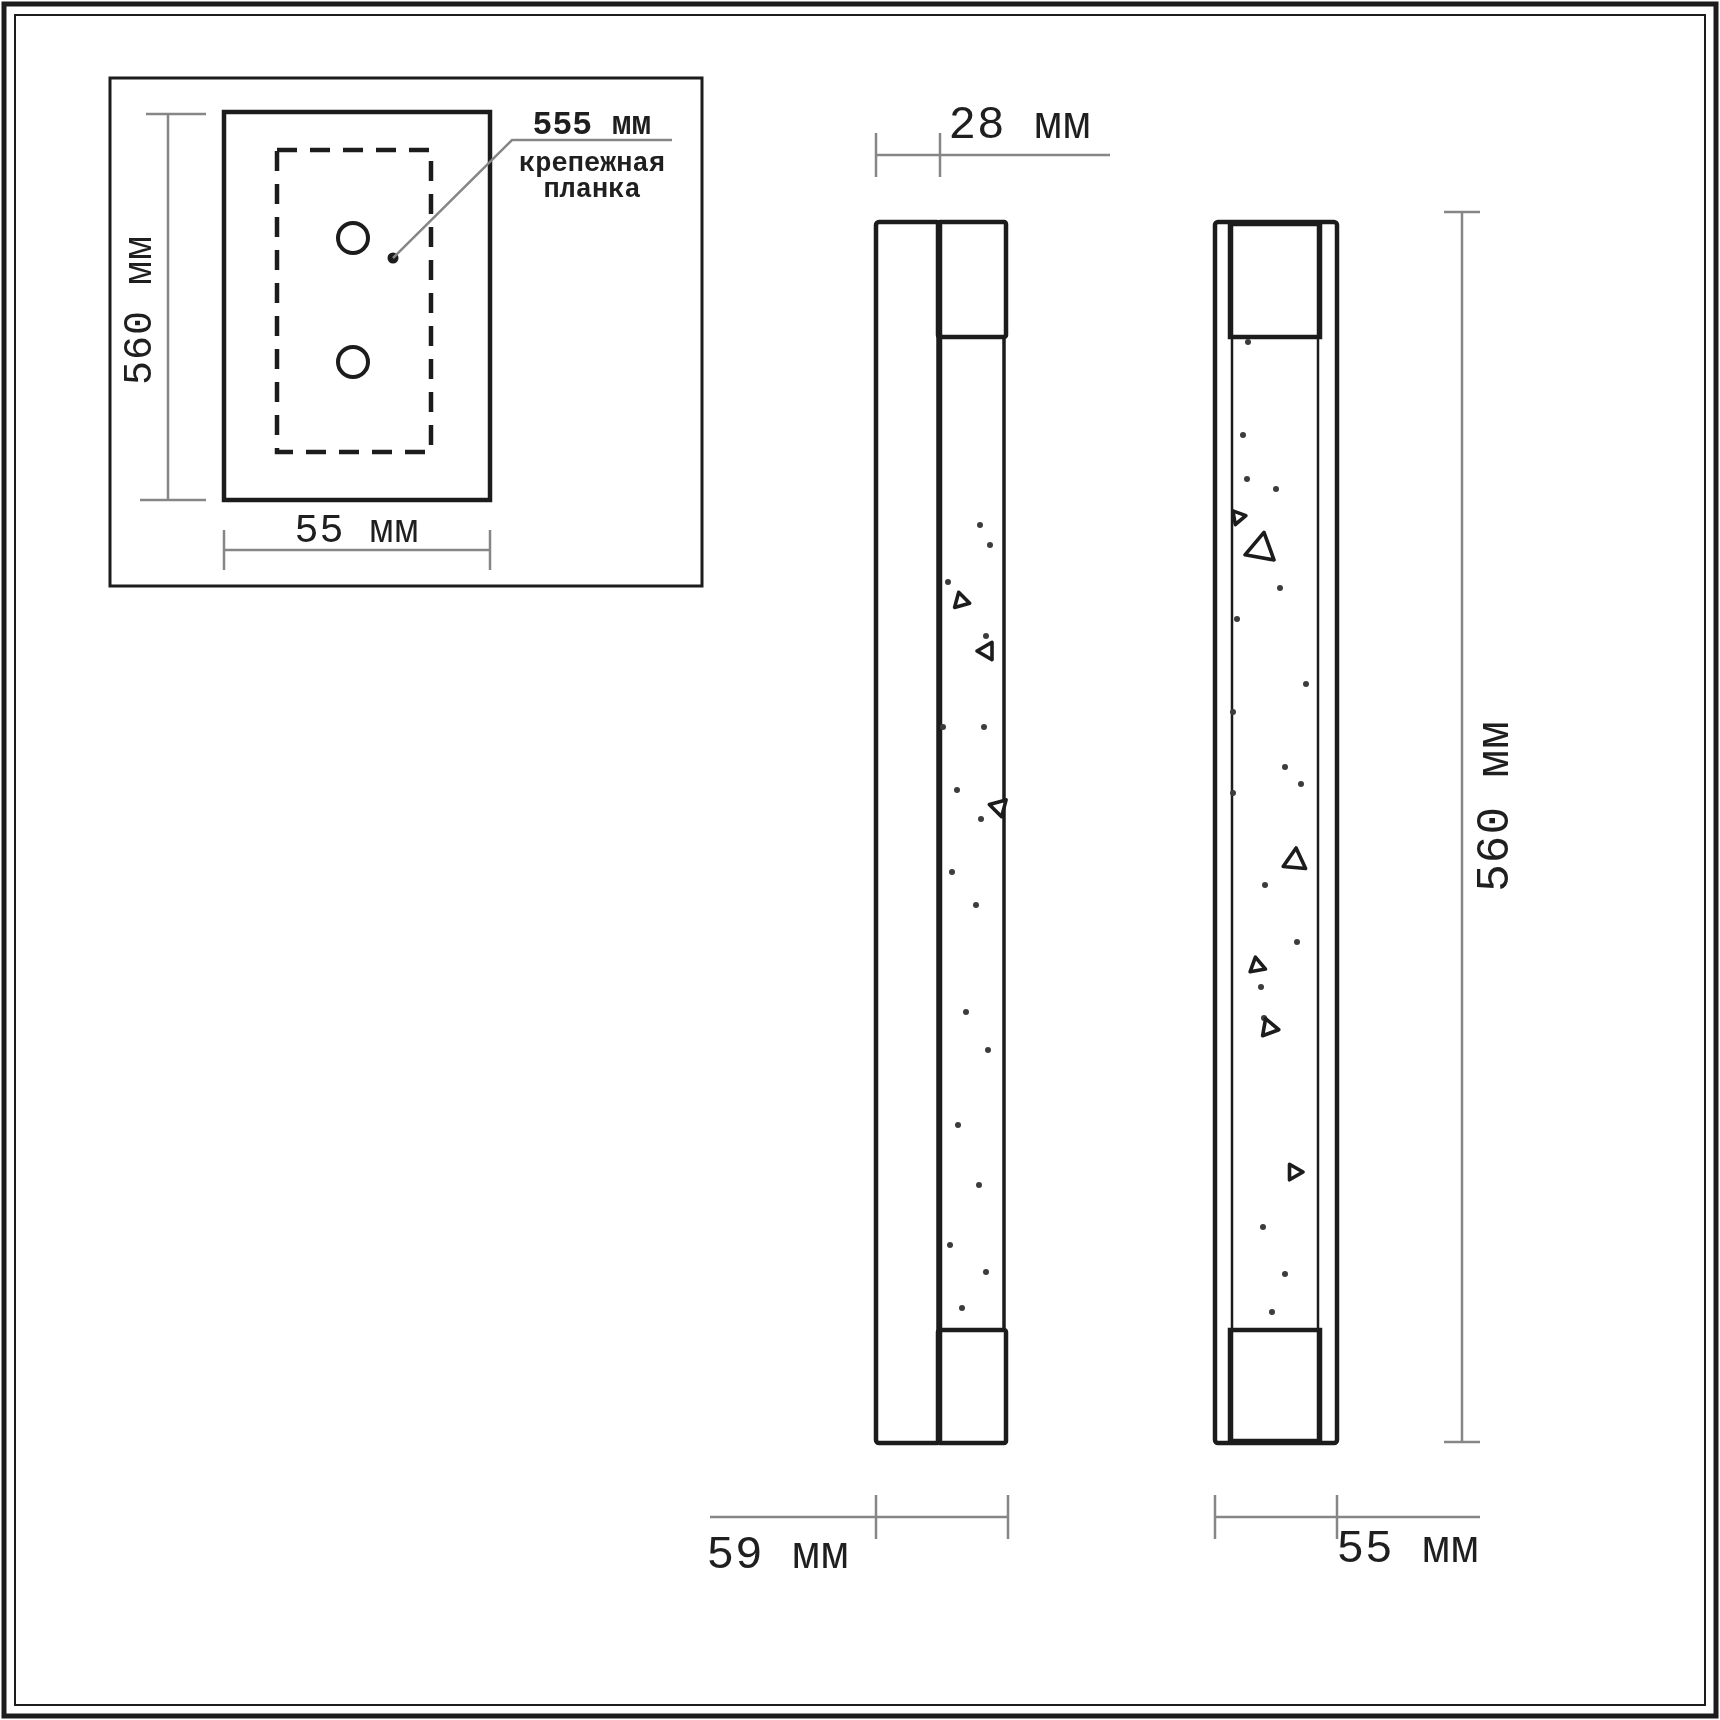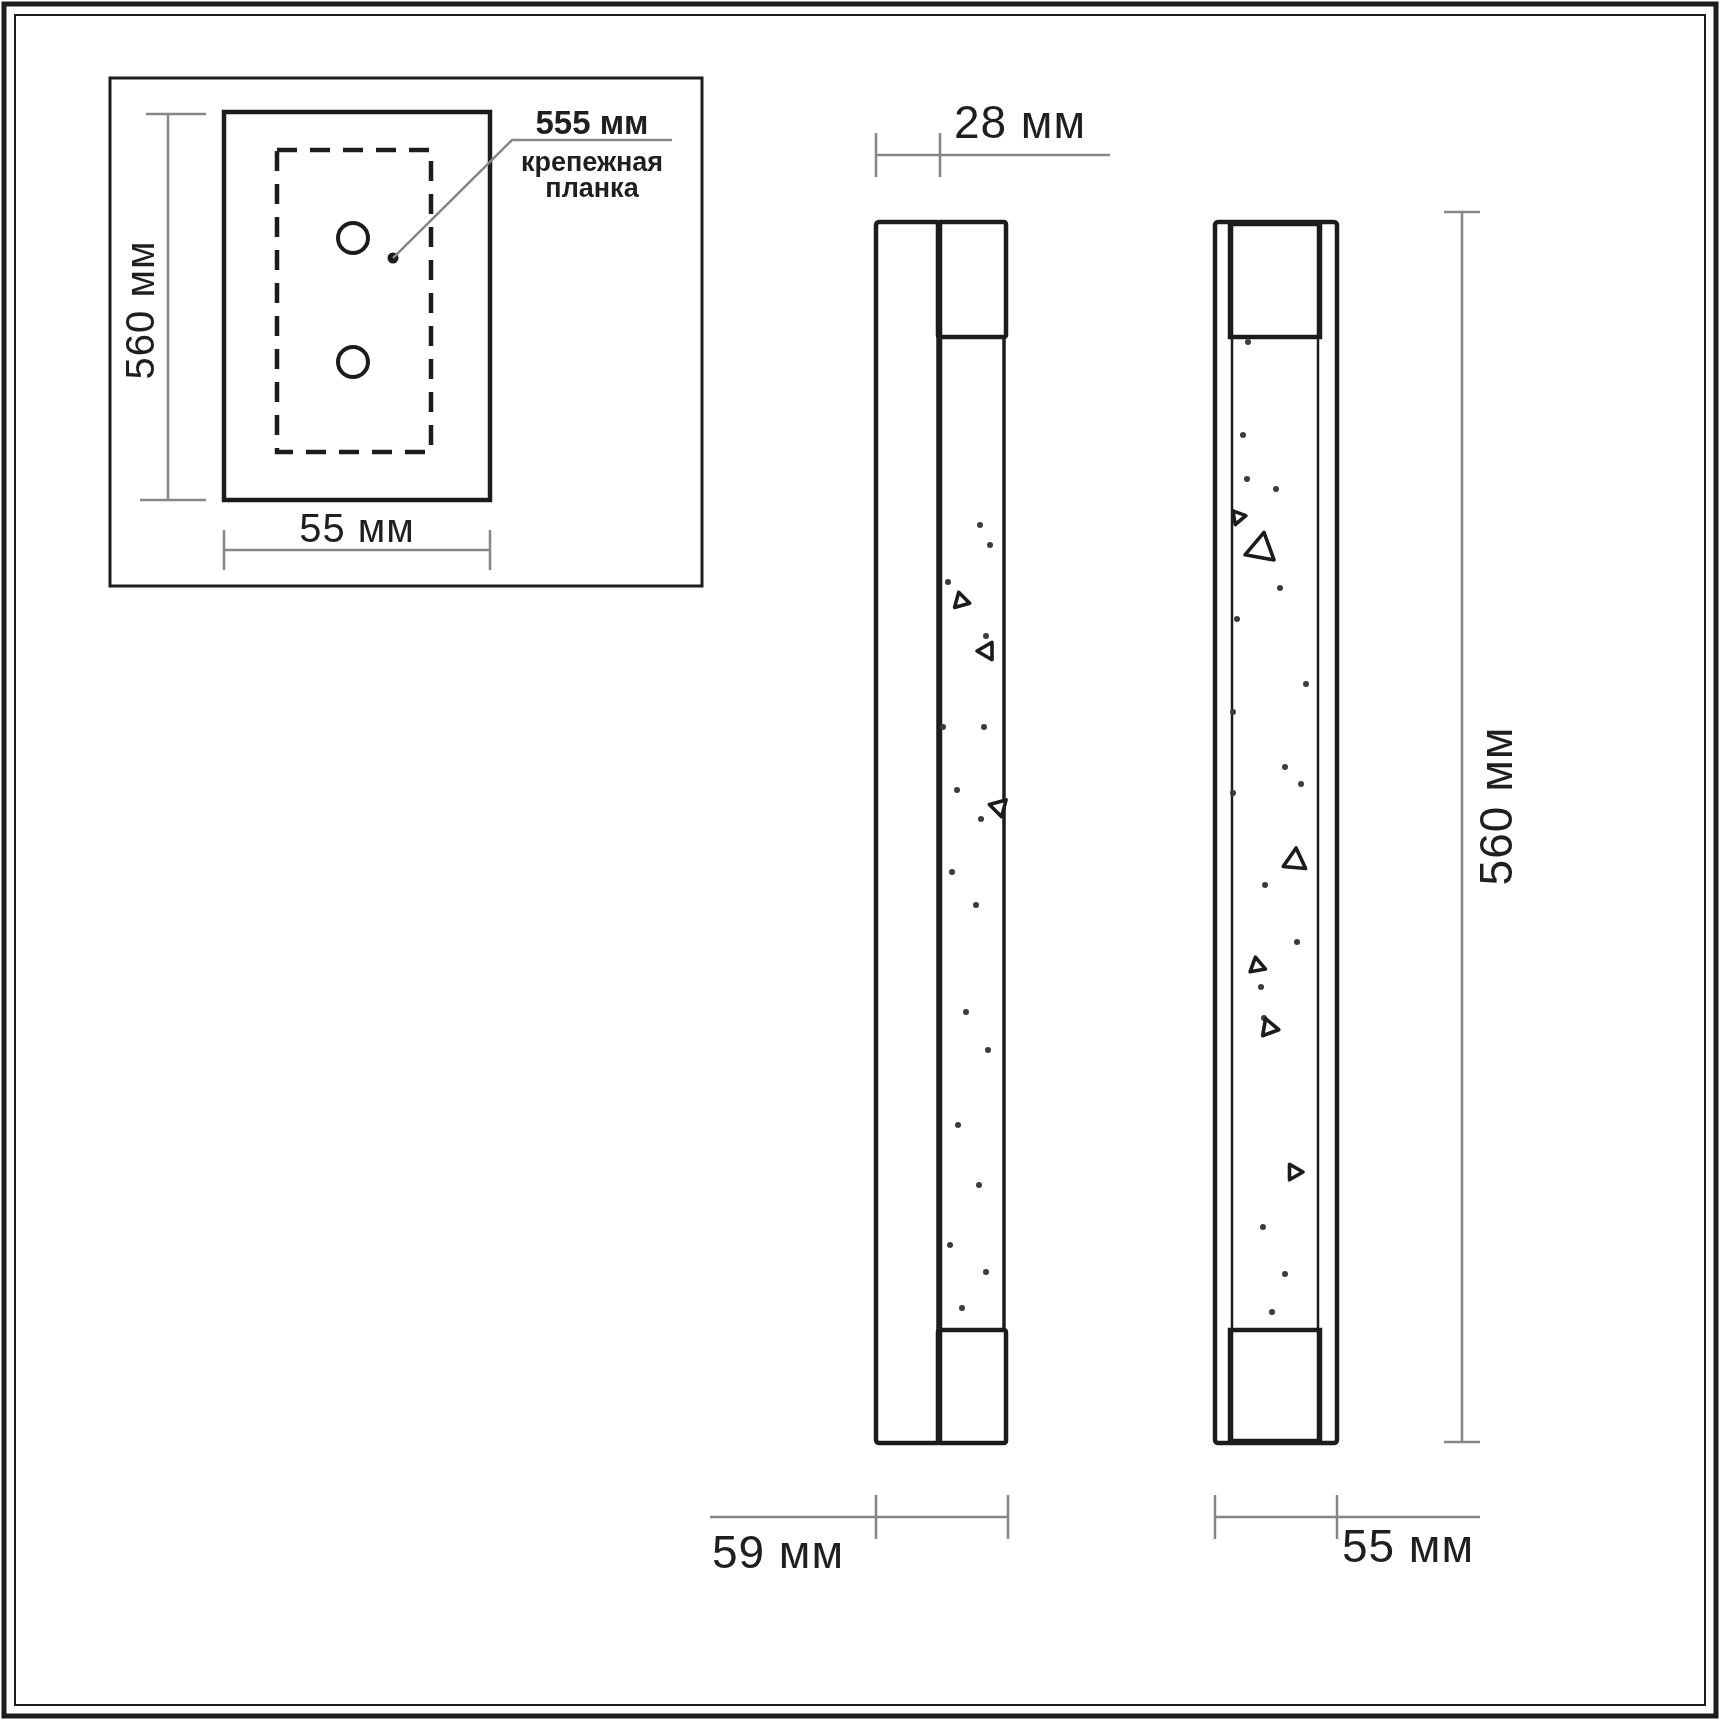--- a/index.html
+++ b/index.html
@@ -1,18 +1,18 @@
 <!DOCTYPE html>
 <html style="--line: #1c1c1c; --dim: #868686; --text: #1f1f1f; --bg: #ffffff;"><head>
 <meta charset="utf-8">
 <style>
   html,body{margin:0;padding:0;background:#ffffff;}
   .canvas{
     position:relative;width:1720px;height:1720px;background:var(--bg,#fff);
-    font-family:Liberation Sans, sans-serif;
+    font-family:Liberation Mono, monospace;
   }
   svg{display:block;}
   text{fill:var(--text,#1f1f1f);}
   .dim-label{font-size:46px;font-weight:500;letter-spacing:1px;}
   .inset-dim-label{font-size:40px;font-weight:500;letter-spacing:1px;}
   .callout-value{font-size:33px;font-weight:700;}
   .callout-name{font-size:27px;font-weight:700;}
   .ink{stroke:var(--line,#1c1c1c);fill:none;}
   .ink-thick{stroke-width:4.5;}
   .ink-med{stroke-width:3.5;}

